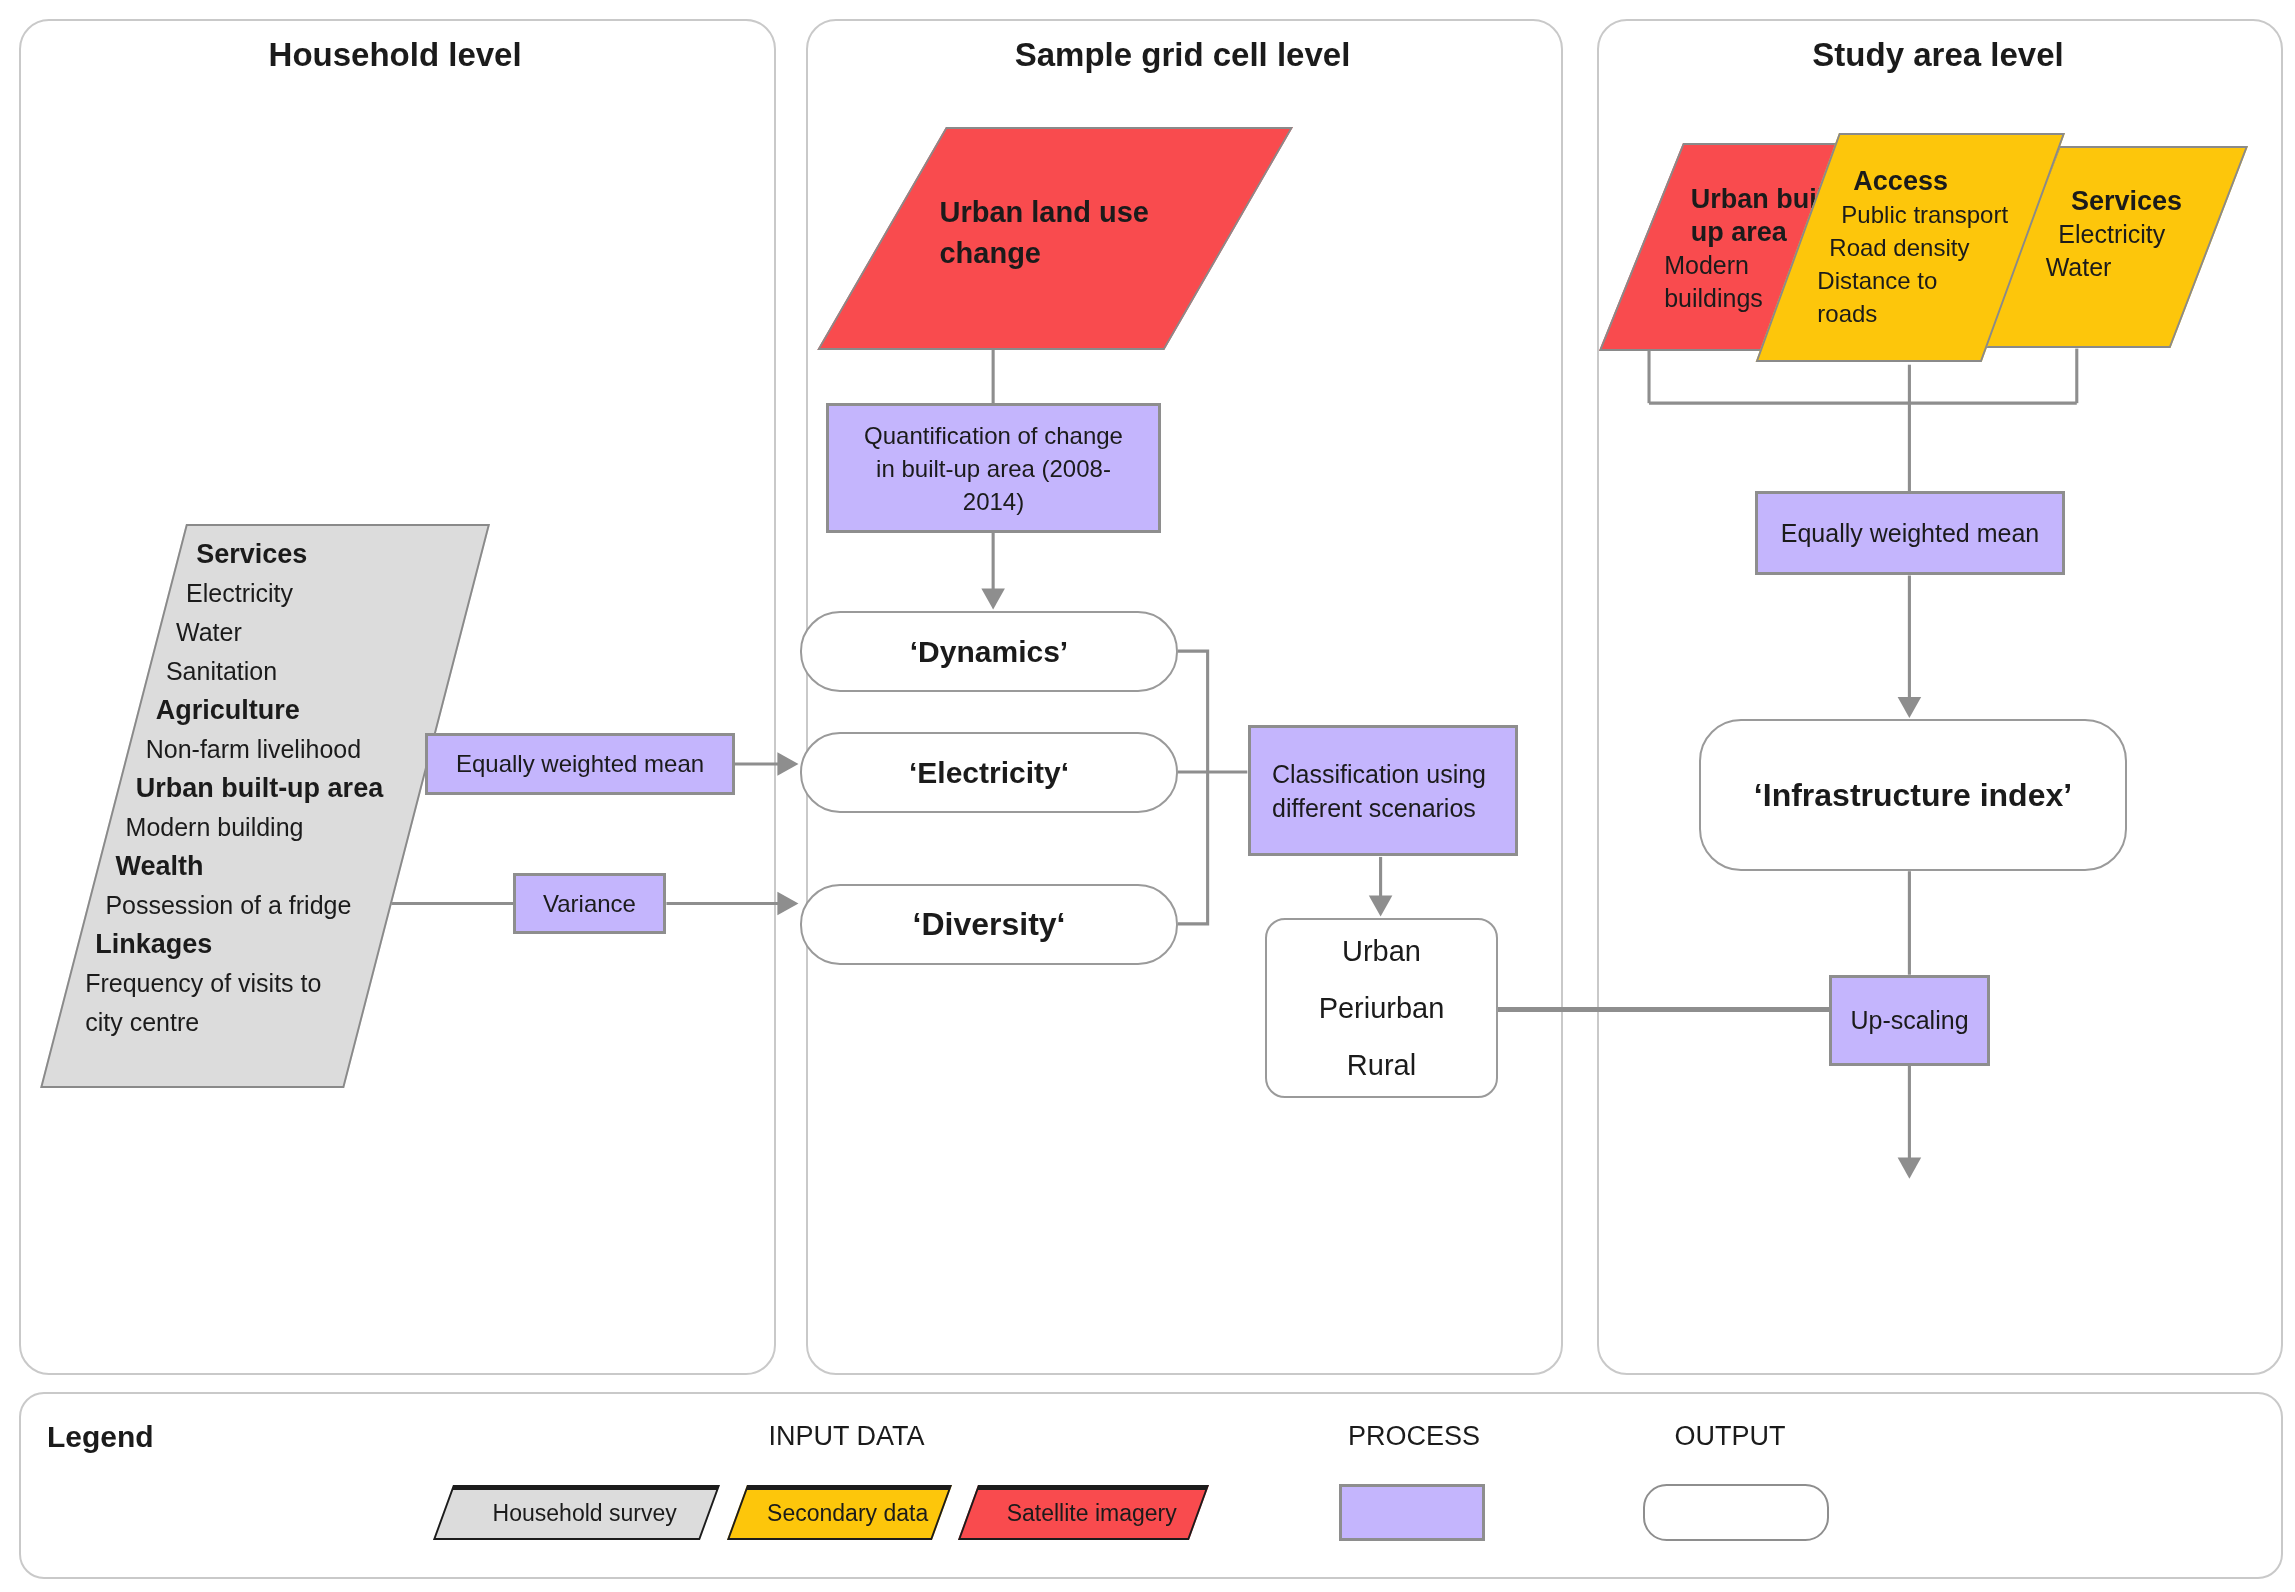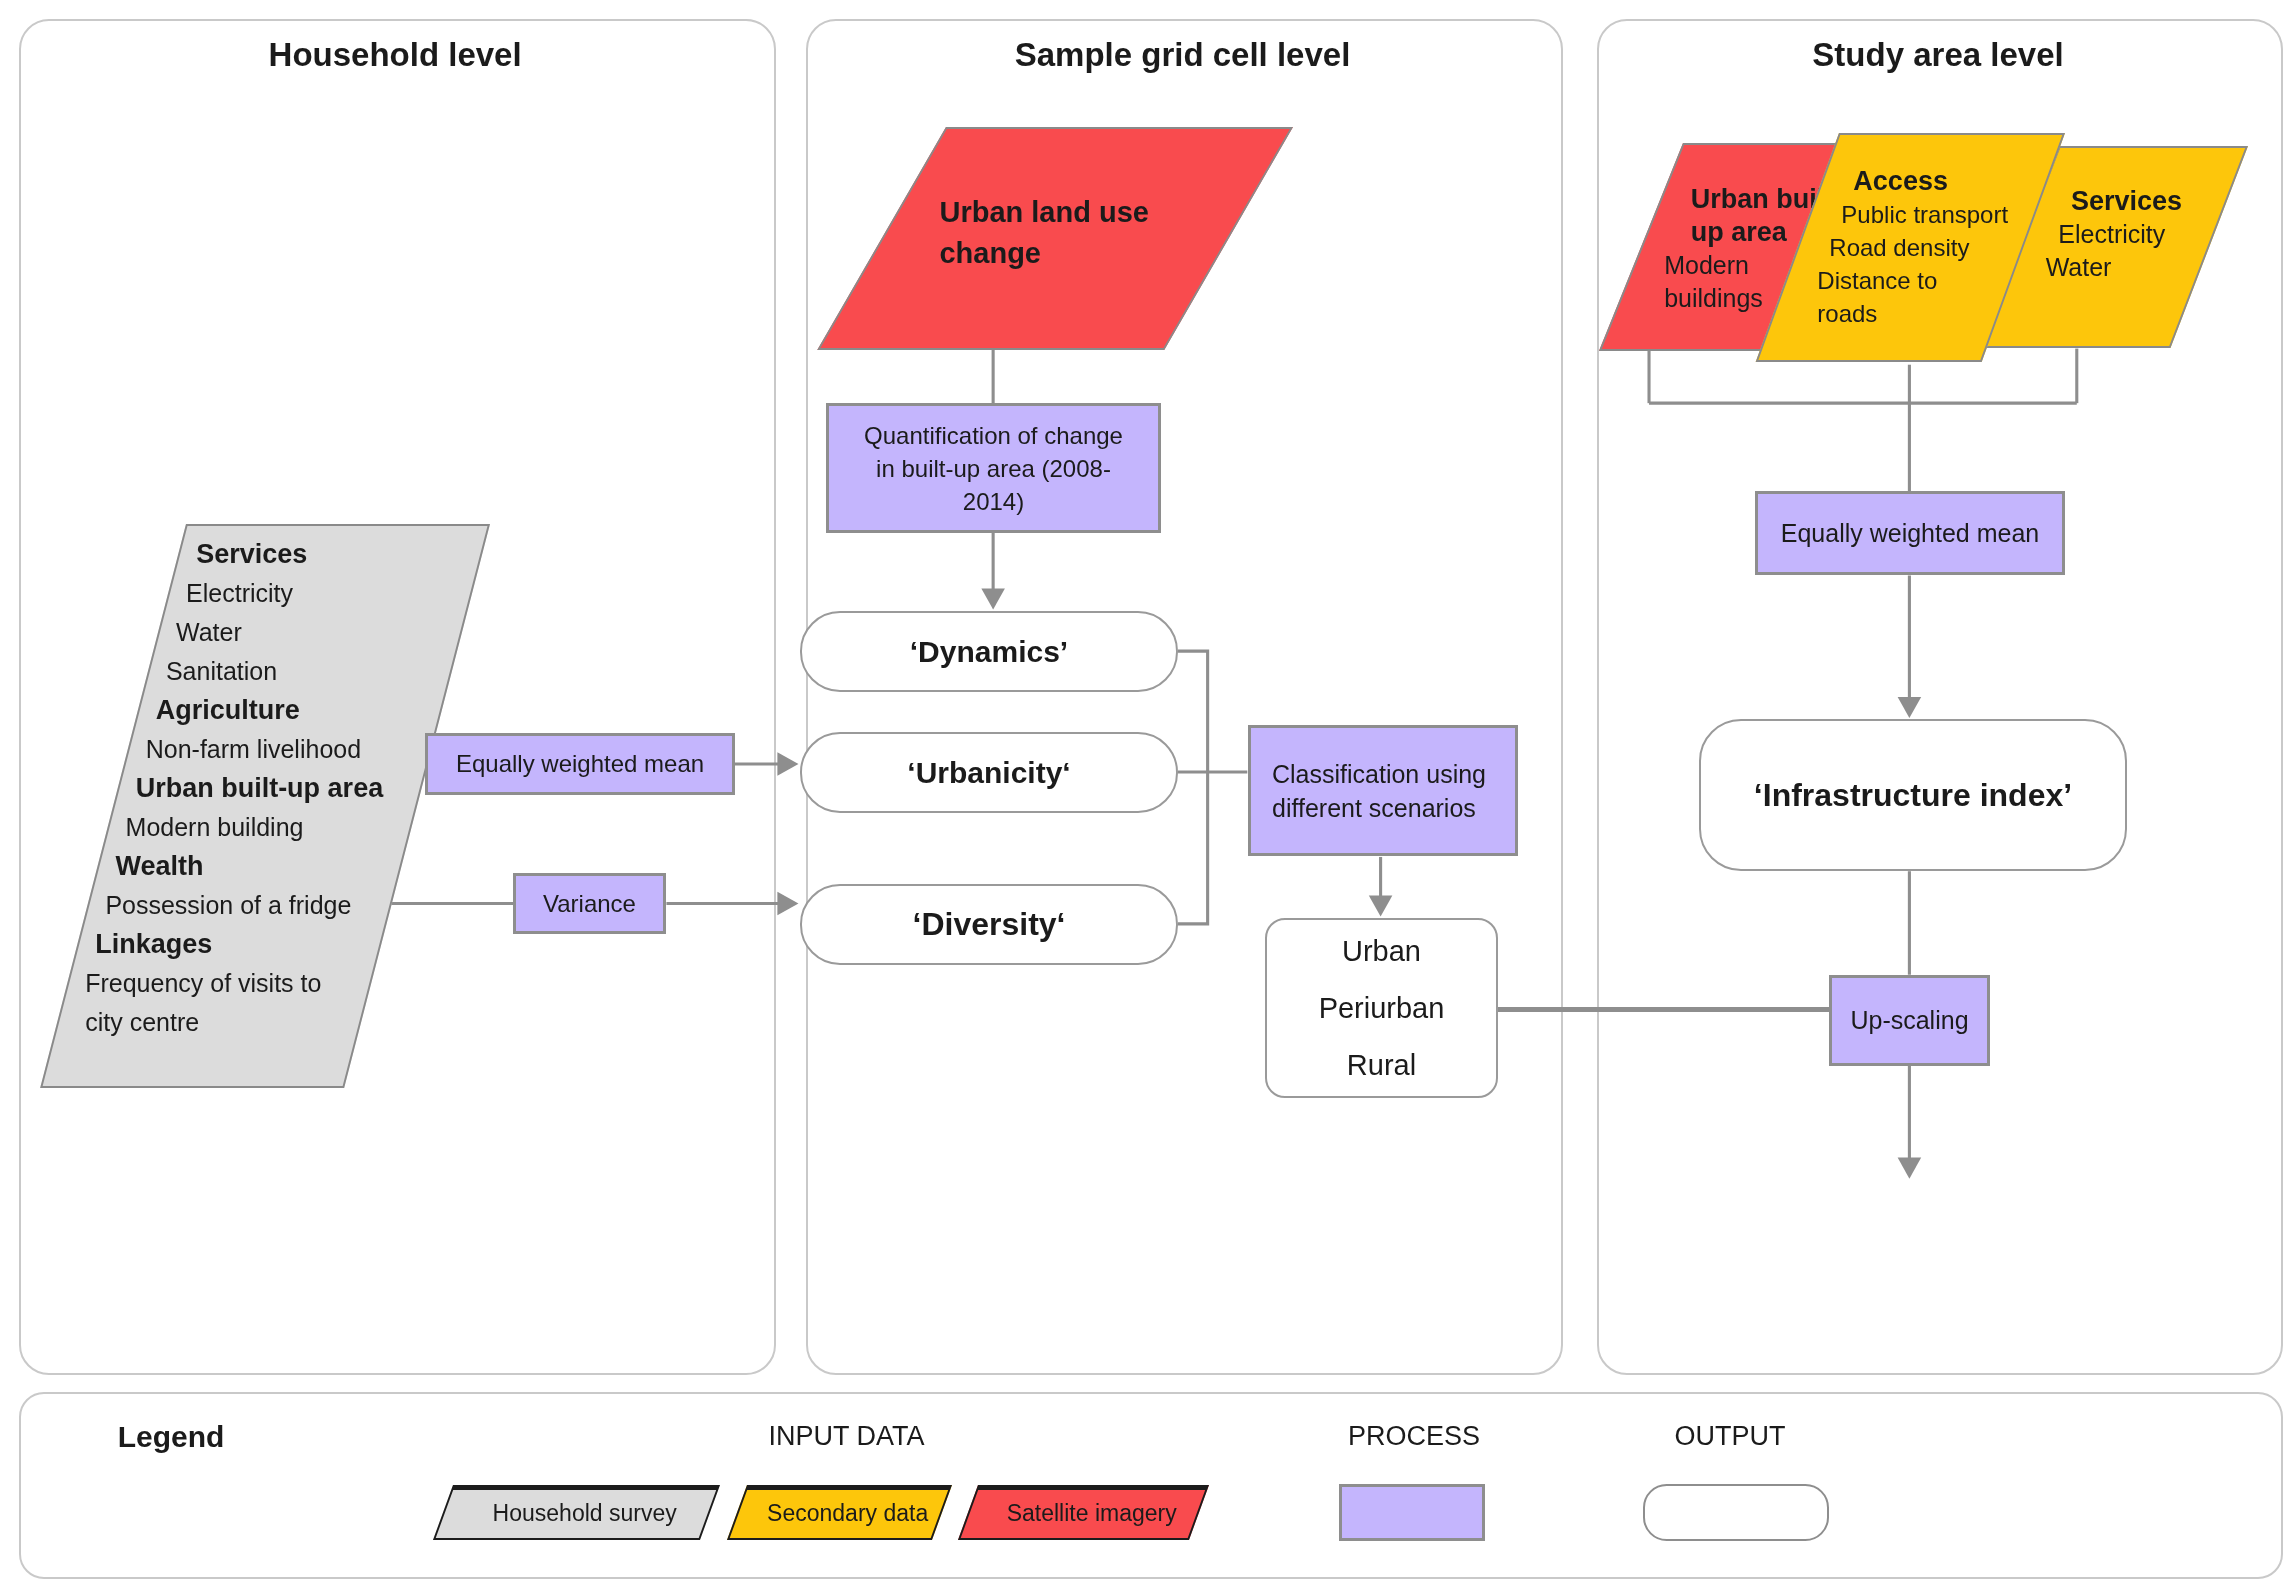--- a/index.html
+++ b/index.html
@@ -104,21 +104,21 @@
   <div class="box" style="left:425px;top:733px;width:310px;height:62px;font-size:24px;">Equally weighted mean</div>
   <div class="box" style="left:513px;top:873px;width:153px;height:61px;font-size:24px;">Variance</div>
 
   <div class="pg sk30 midred-label" style="left:946px;top:127px;width:347px;height:223px;background:#f94b4e;">
     <div class="ln">Urban land use change</div>
   </div>
 
   <div class="box" style="left:826px;top:403px;width:335px;height:130px;font-size:24px;line-height:33px;padding:0 23.6px;">Quantification of change in built-up area (2008-2014)</div>
 
   <div class="pill" style="left:800px;top:611px;width:378px;height:81px;border-radius:40px;font-size:30px;font-weight:bold;">‘Dynamics’</div>
-  <div class="pill" style="left:800px;top:732px;width:378px;height:81px;border-radius:40px;font-size:30px;font-weight:bold;">‘Urbanicity‘</div>
+  <div class="pill" style="left:800px;top:732px;width:378px;height:81px;border-radius:40px;font-size:30px;font-weight:bold;">‘Electricity‘</div>
   <div class="pill" style="left:800px;top:884px;width:378px;height:81px;border-radius:40px;font-size:32px;font-weight:bold;">‘Diversity‘</div>
 
   <div class="box" style="left:1248px;top:725px;width:270px;height:131px;font-size:25px;line-height:34px;justify-content:flex-start;text-align:left;padding-left:21px;padding-right:2px;">Classification using different scenarios</div>
 
   <div class="pill" style="left:1265px;top:918px;width:233px;height:180px;border-radius:20px;font-size:29px;line-height:57px;flex-direction:column;">
     <div>Urban</div>
     <div>Periurban</div>
     <div>Rural</div>
   </div>
 
@@ -140,21 +140,21 @@
     <div class="ln" style="max-width:174px;">Distance to roads</div>
   </div>
 
   <div class="box" style="left:1755px;top:491px;width:310px;height:84px;font-size:25px;">Equally weighted mean</div>
 
   <div class="pill" style="left:1699px;top:719px;width:428px;height:152px;border-radius:42px;font-size:32px;font-weight:bold;">‘Infrastructure index’</div>
 
   <div class="box" style="left:1829px;top:975px;width:161px;height:91px;font-size:25px;">Up-scaling</div>
 
 
-  <div class="hdr" style="left:47px;top:1420px;width:248px;text-align:center;font-size:30px;font-weight:bold;">Legend</div>
+  <div class="hdr" style="left:47px;top:1420px;width:248px;text-align:left;font-size:30px;font-weight:bold;">Legend</div>
   <div class="hdr" style="left:651px;top:1421px;width:391px;">INPUT DATA</div>
   <div class="hdr" style="left:1290px;top:1421px;width:248px;">PROCESS</div>
   <div class="hdr" style="left:1606px;top:1421px;width:248px;">OUTPUT</div>
 
   <div class="pg sk20 legend-shape" style="left:453px;top:1485px;width:267px;height:55px;background:#dcdcdc;">
     <div class="ln">Household survey</div>
   </div>
   <div class="pg sk20 legend-shape" style="left:747px;top:1485px;width:205px;height:55px;background:#fdc60b;">
     <div class="ln">Secondary data</div>
   </div>

